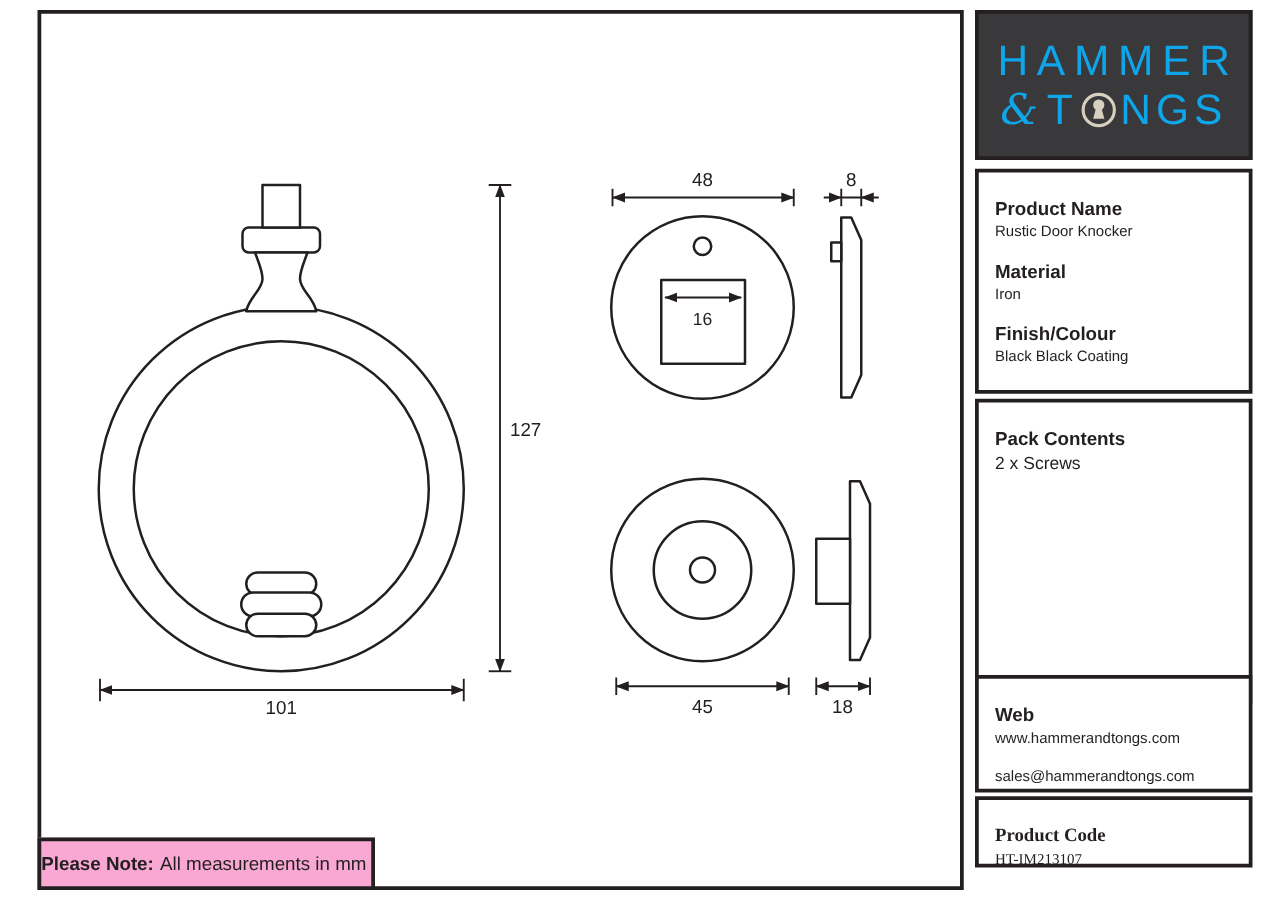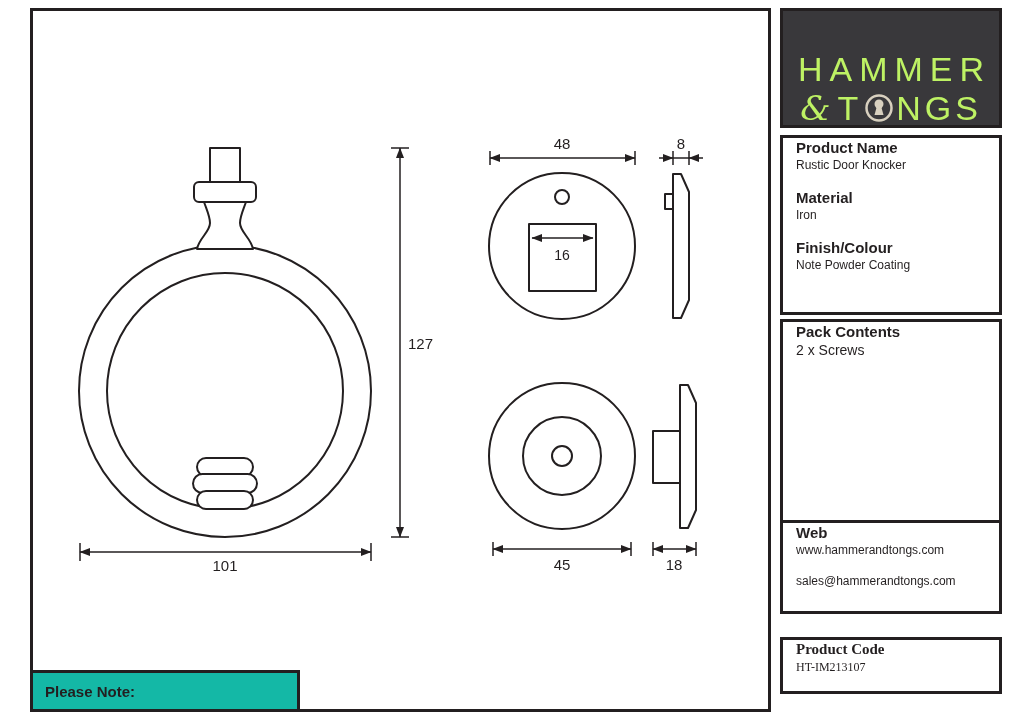--- a/index.html
+++ b/index.html
@@ -14,35 +14,35 @@
   
   .drawing-border { position:absolute; left:30px; top:8px; width:741px; height:704px; border:3px solid #231f20; background:#fff; }
   .drawing-svg { position:absolute; left:30px; top:8px; }
 
   .shape { fill:#ffffff; stroke:#231f20; stroke-width:2; stroke-linejoin:round; }
   .dim line { stroke:#231f20; stroke-width:1.5; }
   .dim-text { font-family:"Liberation Sans", sans-serif; font-size:15px; fill:#231f20; }
   .dim-text-sm { font-family:"Liberation Sans", sans-serif; font-size:14px; fill:#231f20; }
 
   
-  .panel-box { position:absolute; left:780px; width:222px; background:#fff; border:3px solid #231f20; padding:1px 13px; }
+  .panel-box { position:absolute; left:780px; width:222px; background:#fff; border:3px solid #231f20; padding:21px 13px; }
   .fld-label { font-size:15px; font-weight:bold; margin-bottom:2px; }
   .fld-value { font-size:12px; margin-bottom:16px; line-height:1.25; }
   .fld-value.last { margin-bottom:0; }
   .pack-item { font-size:14px; margin-bottom:3px; }
 
   
-  .logo-box { background:#39383b; color:#bef264; display:flex; flex-direction:column; justify-content:flex-end; align-items:center; gap:5px; padding:0; border:3px solid #231f20; }
+  .logo-box { background:#39383b; color:#0ea5e9; display:flex; flex-direction:column; justify-content:center; align-items:center; gap:5px; padding:0; border:3px solid #231f20; }
   .logo-line1 { font-size:34px; letter-spacing:7px; padding-left:7px; line-height:1; }
   .logo-line2 { font-size:34px; letter-spacing:4px; line-height:1; display:flex; align-items:center; }
   .logo-amp { font-family:"DejaVu Serif", serif; font-style:italic; margin-right:3px; }
   .keyhole-svg { width:30px; height:30px; margin:0 2px; display:block; }
 
   
-  .note-box { position:absolute; left:30px; top:670px; width:270px; height:42px; border:3px solid #231f20; background:#14b8a6; display:flex; align-items:center; padding-left:12px; font-size:15px; }
+  .note-box { position:absolute; left:30px; top:670px; width:270px; height:42px; border:3px solid #231f20; background:#f9a8d4; display:flex; align-items:center; font-size:15px; }
   .note-label { font-weight:bold; margin-right:5px; }
 </style>
 </head>
 <body>
 
 <div class="page">
 
   <div class="drawing-border"></div>
 
   <svg class="drawing-svg" width="741" height="704" viewBox="0 0 741 704">
@@ -126,20 +126,21 @@
     <g class="dim">
       <line x1="623" y1="534" x2="623" y2="548"></line>
       <line x1="666" y1="534" x2="666" y2="548"></line>
       <line x1="623" y1="541" x2="666" y2="541" marker-start="url(#arrow)" marker-end="url(#arrow)"></line>
     </g>
     <text class="dim-text" x="644" y="562" text-anchor="middle">18</text>
   </svg>
 
   <div class="note-box">
     <span class="note-label">Please Note:</span>
+    <span>All measurements in mm</span>
   </div>
 
   <div class="panel-box logo-box" style="top:8px; height:120px;">
     <div class="logo-line1">HAMMER</div>
     <div class="logo-line2">
       <span class="logo-amp">&amp;</span>
       <span>T</span>
       <span>
         <svg class="keyhole-svg" viewBox="0 0 30 30">
           <circle cx="15" cy="15" r="12.5" fill="none" stroke="#d8d0bf" stroke-width="2.5"></circle>
@@ -150,29 +151,29 @@
       <span>NGS</span>
     </div>
   </div>
 
   <div class="panel-box" style="top:135px; height:180px;">
     <div class="fld-label">Product Name</div>
     <div class="fld-value">Rustic Door Knocker</div>
     <div class="fld-label">Material</div>
     <div class="fld-value">Iron</div>
     <div class="fld-label">Finish/Colour</div>
-    <div class="fld-value last">Note Powder Coating</div>
+    <div class="fld-value last">Black Black Coating</div>
   </div>
 
   <div class="panel-box" style="top:319px; height:244px;">
     <div class="fld-label">Pack Contents</div>
     <div class="pack-item">2 x Screws</div>
   </div>
 
-  <div class="panel-box" style="top:520px; height:94px;">
+  <div class="panel-box" style="top:540px; height:94px;">
     <div class="fld-label">Web</div>
     <div class="fld-value">www.hammerandtongs.com</div>
     <div class="fld-value last">sales@hammerandtongs.com</div>
   </div>
 
   <div class="panel-box" style="top:637px; height:57px;font-family:Liberation Serif, serif;">
     <div class="fld-label">Product Code</div>
     <div class="fld-value last">HT-IM213107</div>
   </div>
 

